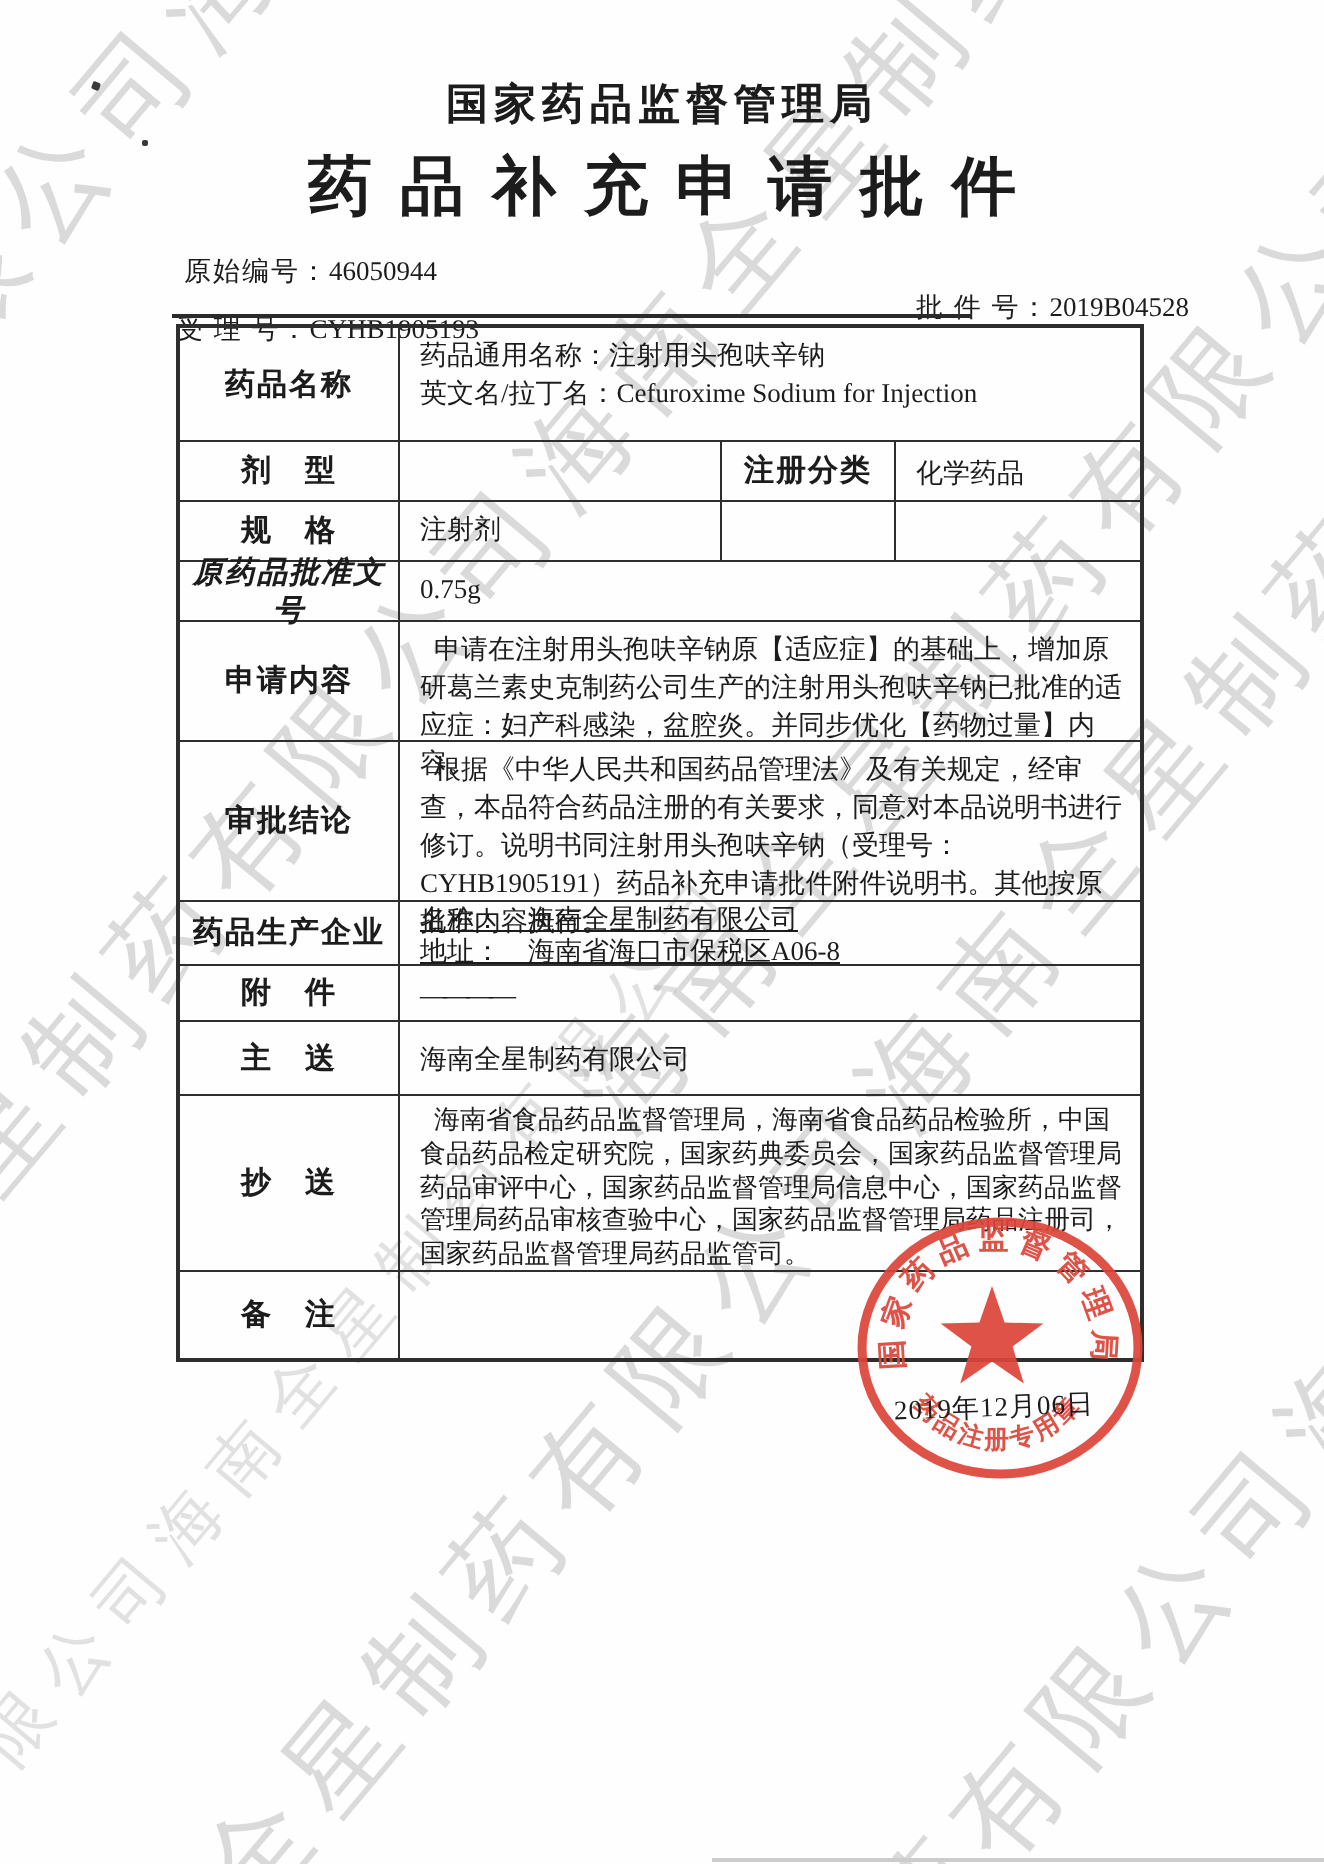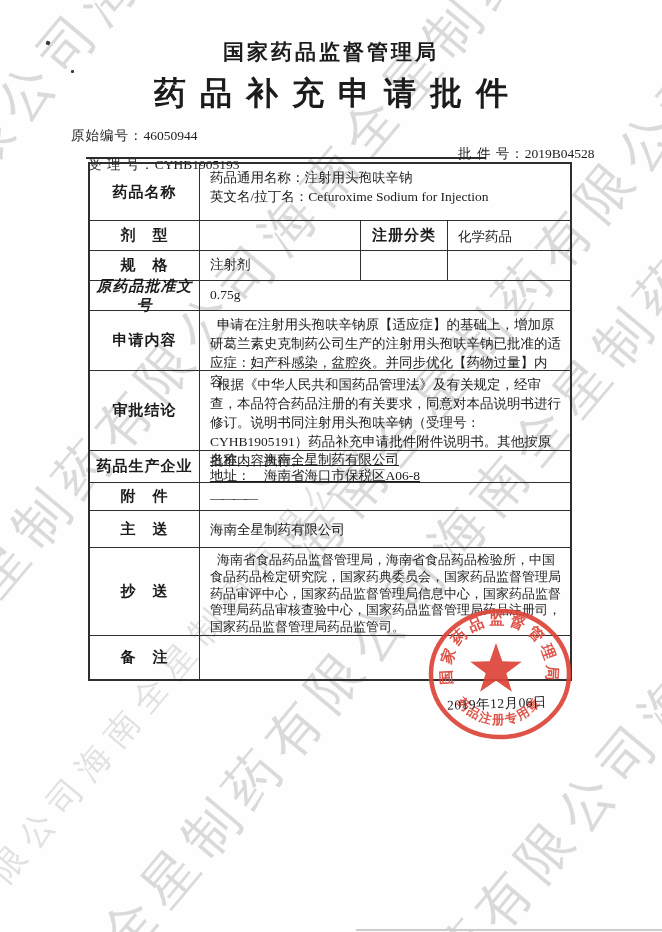--- a/index.html
+++ b/index.html
@@ -79,21 +79,21 @@
     <div class="wm-line wm-small" style="left:-200px; top:1090px;"><span>海南全星制药有限公司</span><span>海南全星制药有限公司</span></div>
   </div>
 
   <div class="speck" style="left:46px; top:41px; width:4px; height:4px; transform:rotate(20deg);"></div>
   <div class="speck" style="left:71px; top:70px; width:2.5px; height:2.5px;"></div>
   <div class="edge-line"></div>
 
   <div class="agency">国家药品监督管理局</div>
   <div class="doc-title">药品补充申请批件</div>
 
-  <div class="info-row" style="left:71px; top:127px;">
+  <div class="info-row" style="left:92px; top:127px;">
     <span class="info-label">原始编号：</span><span>46050944</span>
   </div>
   <div class="info-row" style="left:88px; top:156px;">
     <span class="info-label">受 理 号：</span><span>CYHB1905193</span>
   </div>
   <div class="info-row" style="left:458px; top:145px;">
     <span class="info-label">批 件 号：</span><span>2019B04528</span>
   </div>
   <div class="underline-rule"></div>
 

